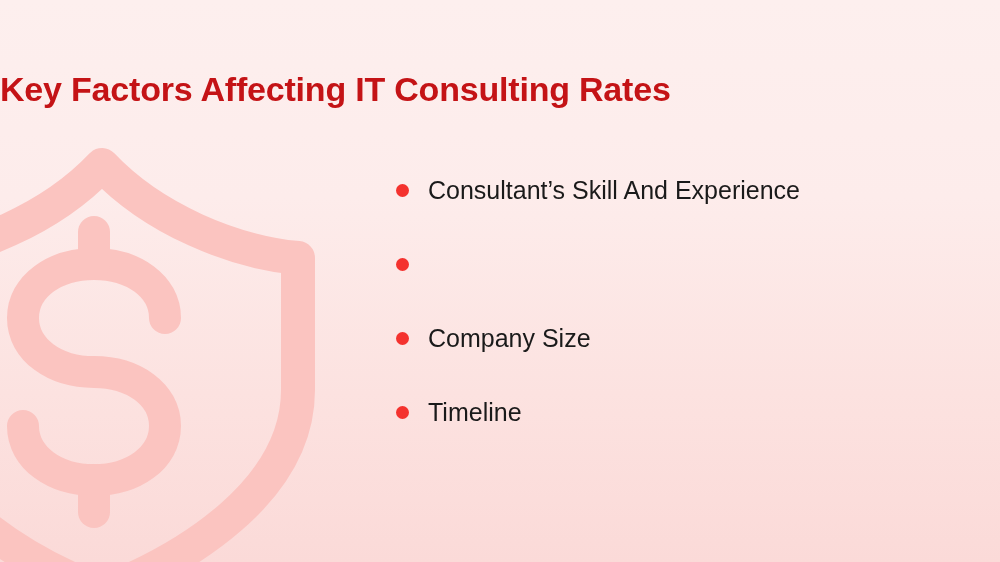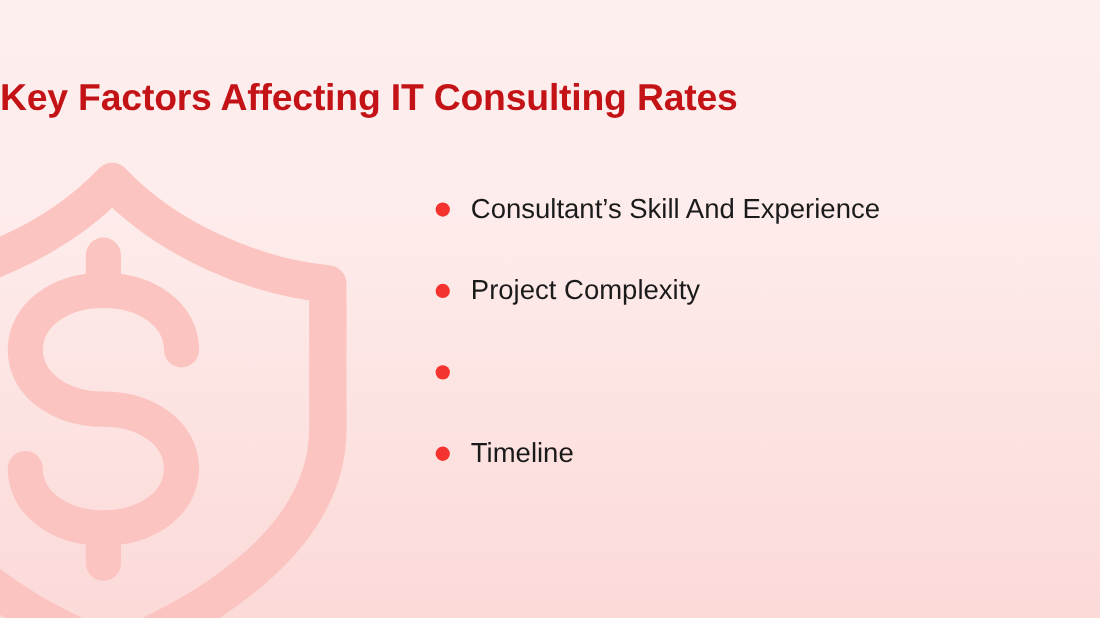--- a/index.html
+++ b/index.html
@@ -117,24 +117,24 @@
 
   <div id="title">Key Factors Affecting IT Consulting Rates</div>
 
   <ul id="factor-list">
     <li class="factor-row">
       <span class="bullet-dot"></span>
       <span class="factor-label">Consultant’s Skill And Experience</span>
     </li>
     <li class="factor-row">
       <span class="bullet-dot"></span>
-      <span class="factor-label">Project Complexity</span>
     </li>
     <li class="factor-row">
       <span class="bullet-dot"></span>
+      <span class="factor-label">Company Size</span>
     </li>
     <li class="factor-row">
       <span class="bullet-dot"></span>
       <span class="factor-label">Timeline</span>
     </li>
   </ul>
 
 </div>
 
 </body></html>

